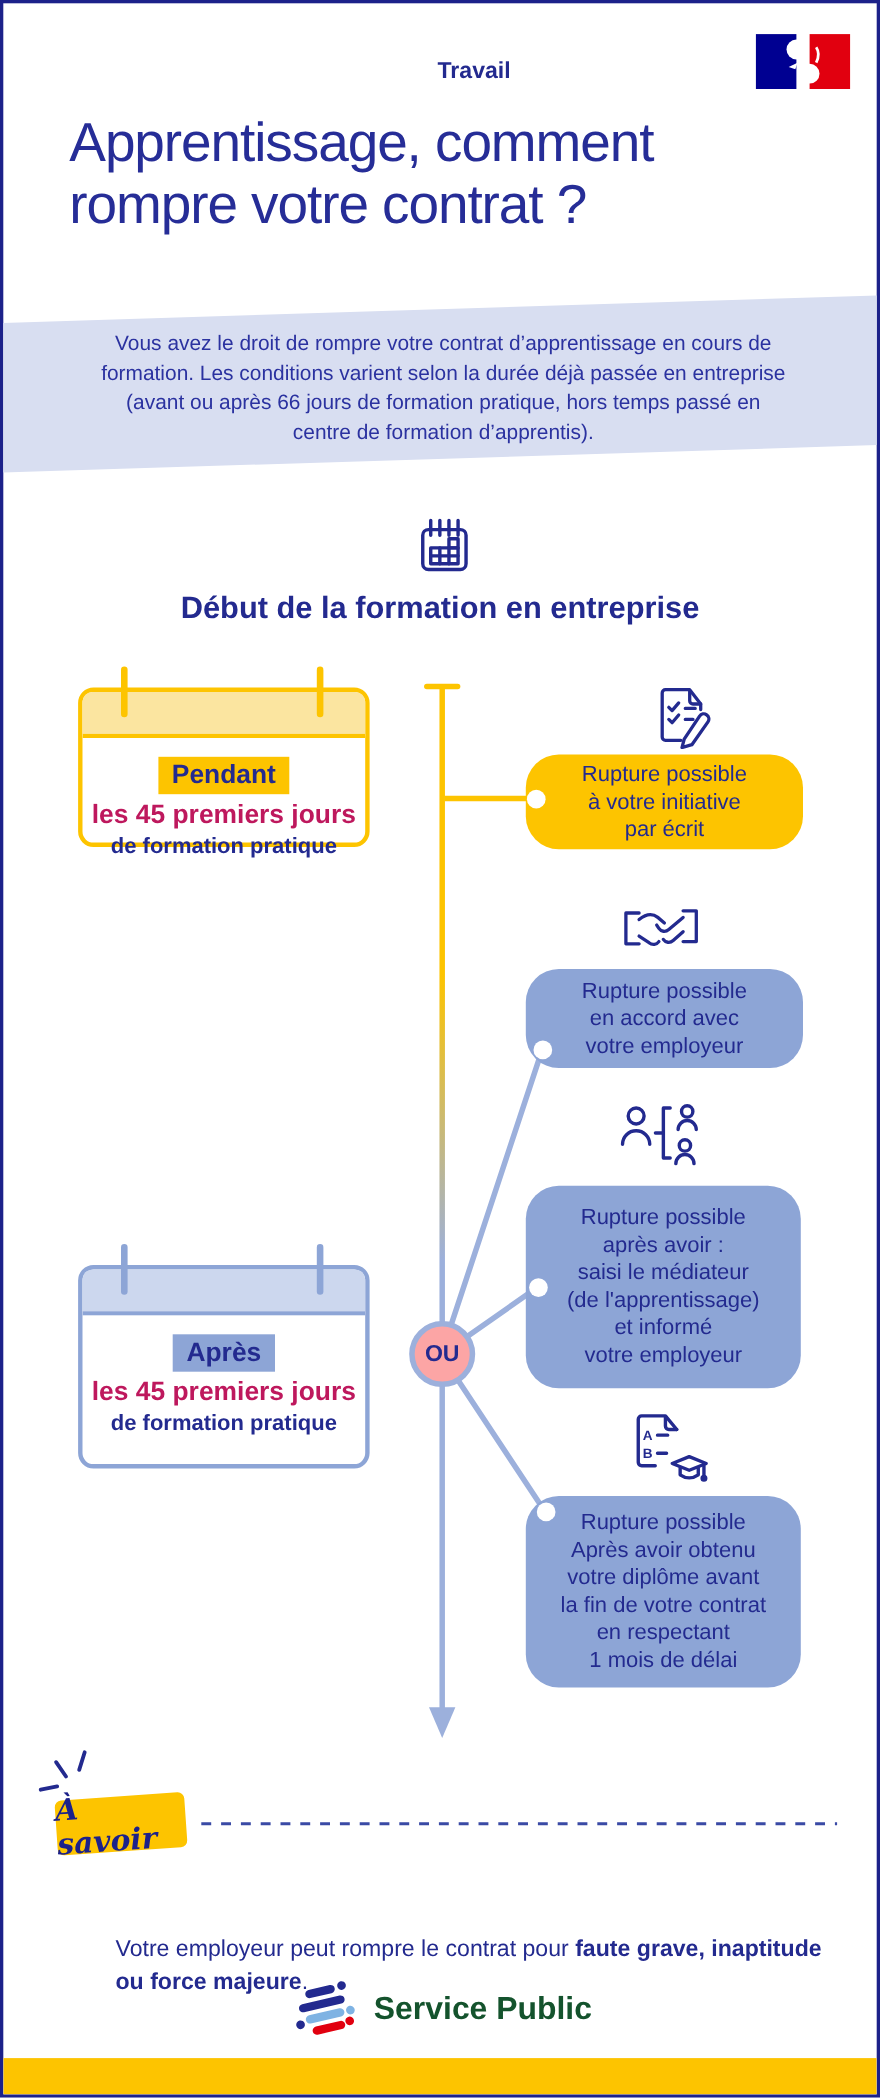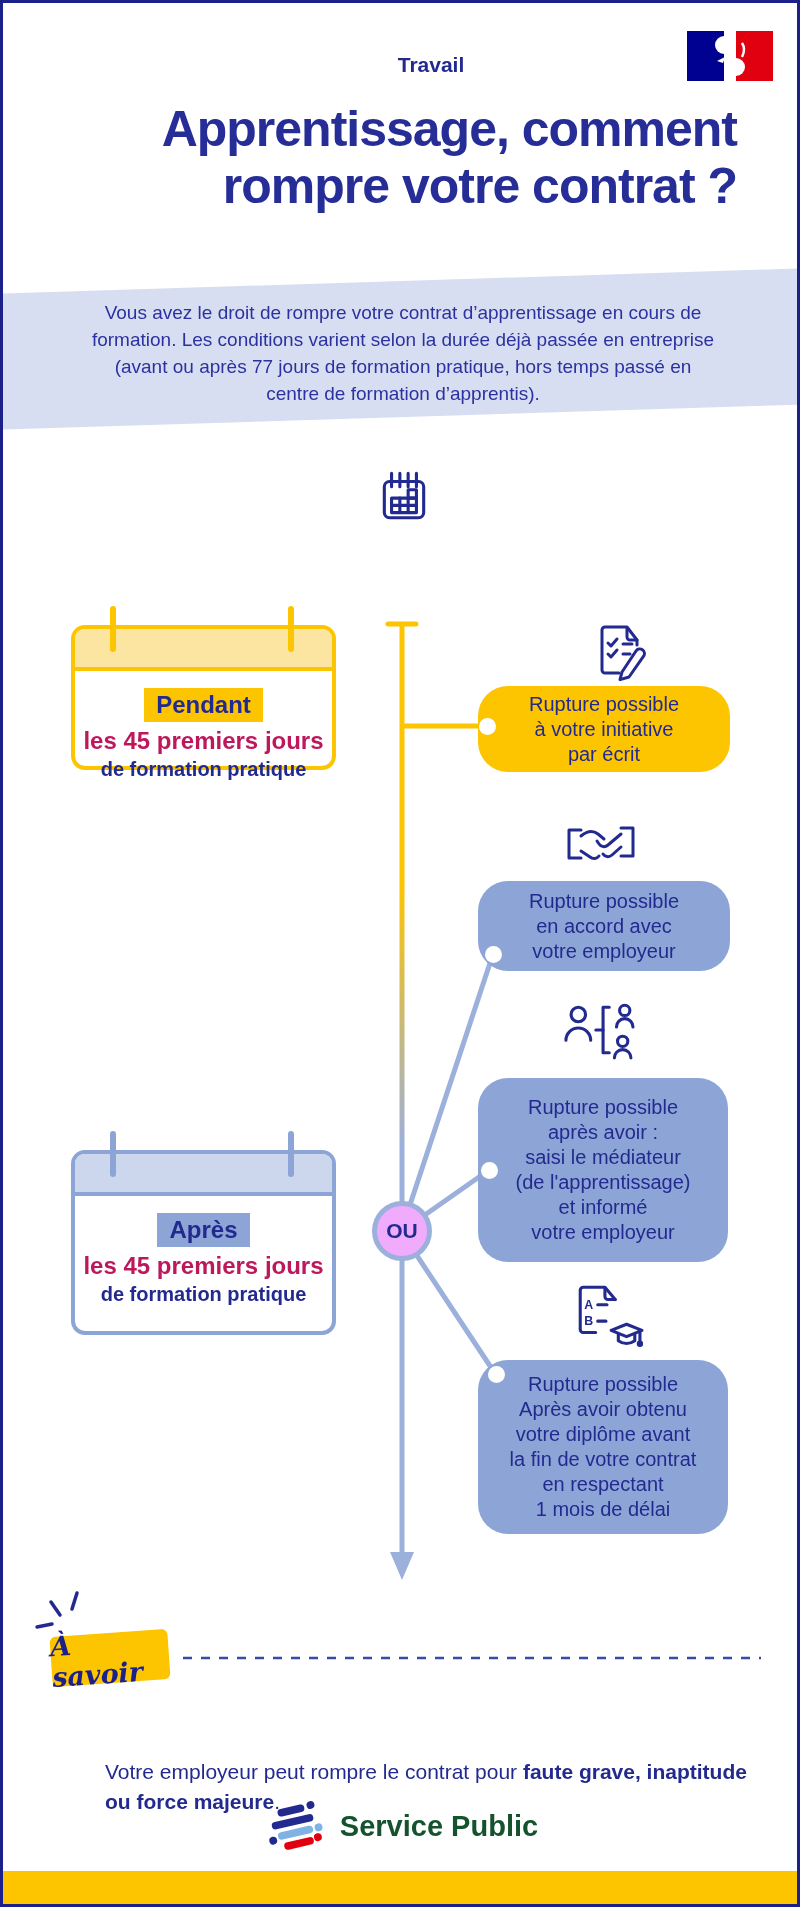--- a/index.html
+++ b/index.html
@@ -5,21 +5,21 @@
   html,body{margin:0;padding:0;}
   body{font-family:"Liberation Sans",sans-serif;background:#ffffff;}
   .page{
     position:relative;width:800px;height:1907px;margin:0 auto;
     background:#ffffff;border:3px solid #1c218a;box-sizing:border-box;
     overflow:hidden;color:#232a8f;
   }
   .abs{position:absolute;}
   
   .category{top:50px;left:0;width:100%;text-align:center;font-size:21px;font-weight:bold;color:#232a8f;margin-left:31px;}
-  .title{top:98px;left:60px;width:674px;text-align:right;font-size:50px;line-height:1.14;font-weight:bold;color:#262d97;letter-spacing:-1px;}
+  .title{top:98px;left:60px;width:674px;text-align:left;font-size:50px;line-height:1.14;font-weight:normal;color:#262d97;letter-spacing:-1px;}
   .flag{top:28px;left:684px;}
   
   .band{top:278px;left:-22px;width:844px;height:136px;background:#d8def1;transform:rotate(-1.8deg);}
   .intro{top:296px;left:84px;width:632px;text-align:center;font-size:19px;line-height:27px;color:#2b32a0;}
   
   .cal-icon{top:464px;left:372px;}
   .heading{top:534px;left:0;width:100%;text-align:center;font-size:28px;font-weight:bold;color:#232a8f;}
   
   .pcard{left:68px;width:265px;border-radius:14px;background:#fff;box-sizing:border-box;z-index:2;}
   .pcard .head{height:38px;border-radius:9px 9px 0 0;}
@@ -41,21 +41,21 @@
   
   .bubble{border-radius:30px;display:flex;align-items:center;justify-content:center;
     text-align:center;font-size:20px;line-height:25px;color:#232a8f;white-space:pre-line;z-index:2;}
   .bubble-yellow{background:#fdc400;}
   .bubble-blue{background:#8da5d6;}
   .b1{top:683px;left:475px;width:252px;height:86px;}
   .b2{top:878px;left:475px;width:252px;height:90px;}
   .b3{top:1075px;left:475px;width:250px;height:184px;}
   .b4{top:1357px;left:475px;width:250px;height:174px;}
   .dot{position:absolute;width:17px;height:17px;border-radius:50%;background:#ffffff;z-index:4;}
-  .ou{top:1198px;left:369px;width:60px;height:60px;border-radius:50%;background:#f0abfc;
+  .ou{top:1198px;left:369px;width:60px;height:60px;border-radius:50%;background:#fca5a5;
      border:5px solid #9cb0dc;box-sizing:border-box;display:flex;align-items:center;justify-content:center;
      font-size:21px;font-weight:bold;color:#232a8f;z-index:4;}
   .icon{z-index:2;}
   .ic1{top:616px;left:588px;}
   .ic2{top:812px;left:560px;}
   .ic3{top:994px;left:558px;}
   .ic4{top:1278px;left:566px;}
   
   .sparks{top:1586px;left:28px;}
   .badge{top:1630px;left:48px;width:118px;height:50px;background:#fdc400;border-radius:6px;
@@ -82,31 +82,32 @@
       <circle cx="37" cy="14" r="9" fill="#ffffff"></circle>
       <circle cx="49" cy="36" r="9" fill="#ffffff"></circle>
       <path d="M30,30 l8,-4 l-2,6 z" fill="#ffffff"></path>
       <path d="M55,12 q4,6 0,14" stroke="#ffffff" stroke-width="2.5" fill="none"></path>
     </svg>
   </div>
   <div class="abs category">Travail</div>
   <div class="abs title">Apprentissage, comment rompre votre contrat ?</div>
 
   <div class="abs band"></div>
-  <div class="abs intro">Vous avez le droit de rompre votre contrat d’apprentissage en cours de formation. Les conditions varient selon la durée déjà passée en entreprise (avant ou après 77 jours de formation pratique, hors temps passé en centre de formation d’apprentis).</div>
+  <div class="abs intro">Vous avez le droit de rompre votre contrat d’apprentissage en cours de formation. Les conditions varient selon la durée déjà passée en entreprise (avant ou après 66 jours de formation pratique, hors temps passé en centre de formation d’apprentis).</div>
 
   <div class="abs cal-icon">
     <svg width="58" height="58" viewBox="0 0 56 56" fill="none" stroke="#232a8f" stroke-width="3" stroke-linecap="round" stroke-linejoin="round">
       <rect x="9" y="14" width="38" height="35" rx="5"></rect>
       <path d="M16,6 v13 M24,6 v13 M32,6 v13 M40,6 v13"></path>
       <rect x="16" y="30" width="24" height="14"></rect>
       <path d="M24,30 v14 M32,30 v14 M16,37 h24"></path>
       <rect x="32" y="22" width="8" height="8"></rect>
     </svg>
   </div>
+  <div class="abs heading">Début de la formation en entreprise</div>
 
   <svg class="abs tl-svg" width="800" height="1907" viewBox="0 0 800 1907">
     <defs>
       <linearGradient id="vg" x1="0" y1="620" x2="0" y2="1555" gradientUnits="userSpaceOnUse">
         <stop offset="0" stop-color="#fdc400"></stop>
         <stop offset="0.28" stop-color="#fdc400"></stop>
         <stop offset="0.56" stop-color="#9cb0dc"></stop>
         <stop offset="1" stop-color="#9cb0dc"></stop>
       </linearGradient>
     </defs>

